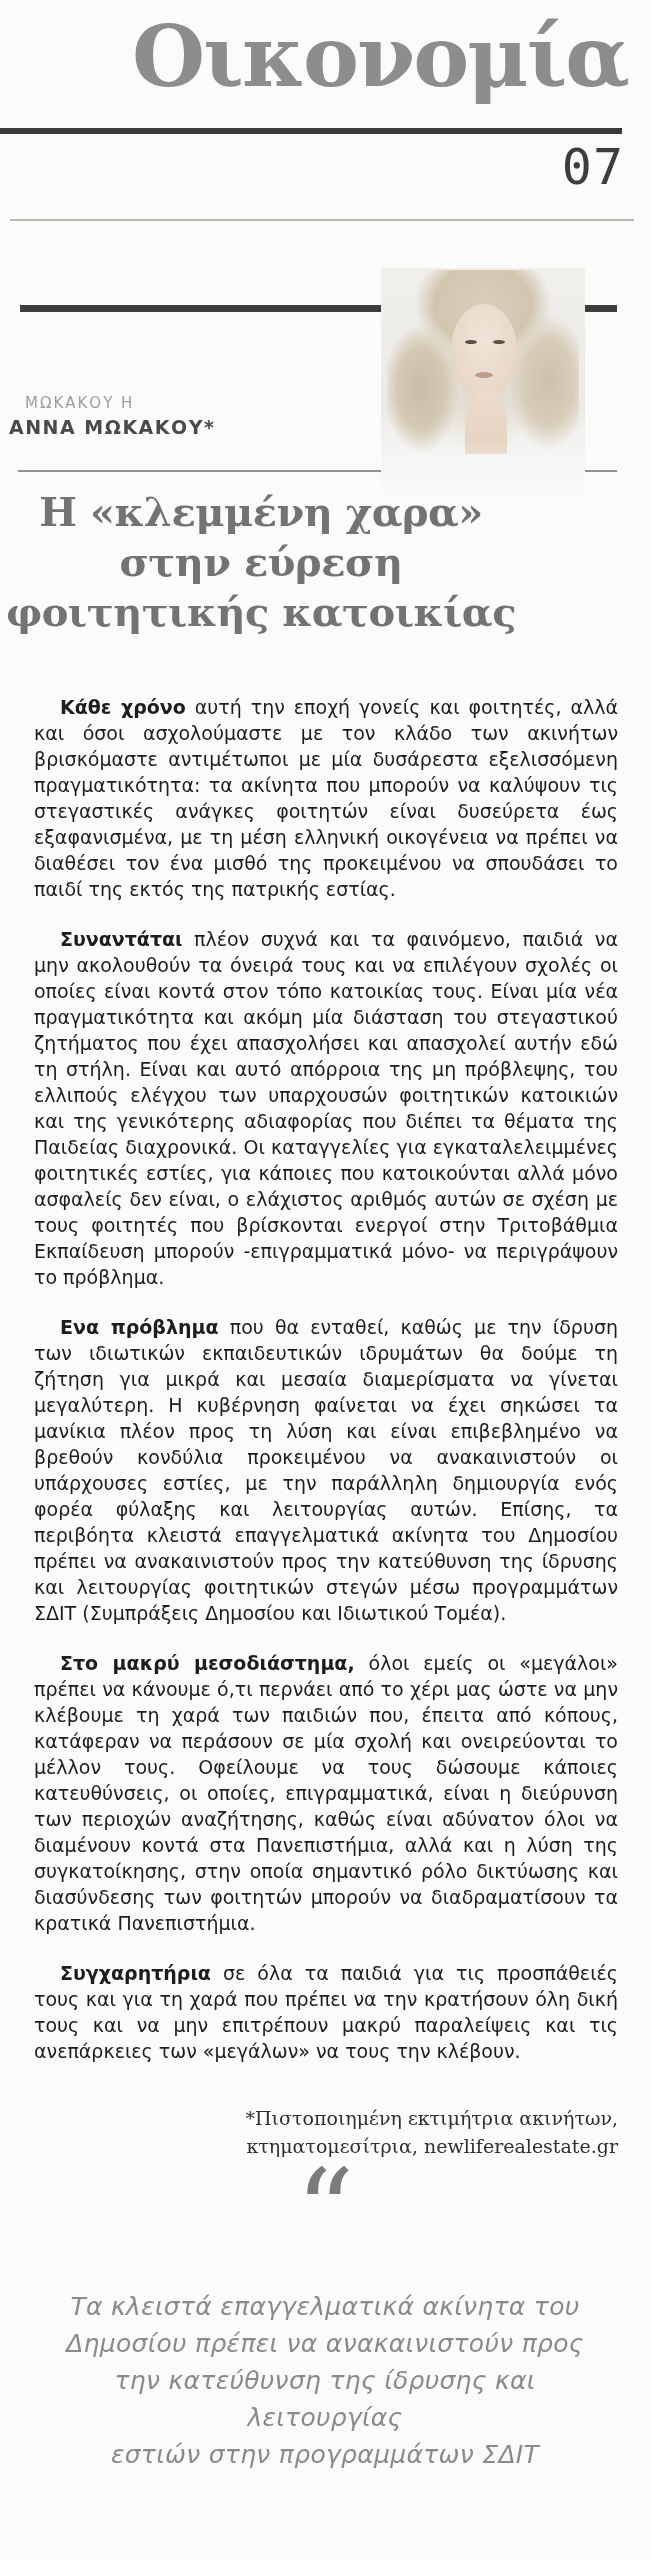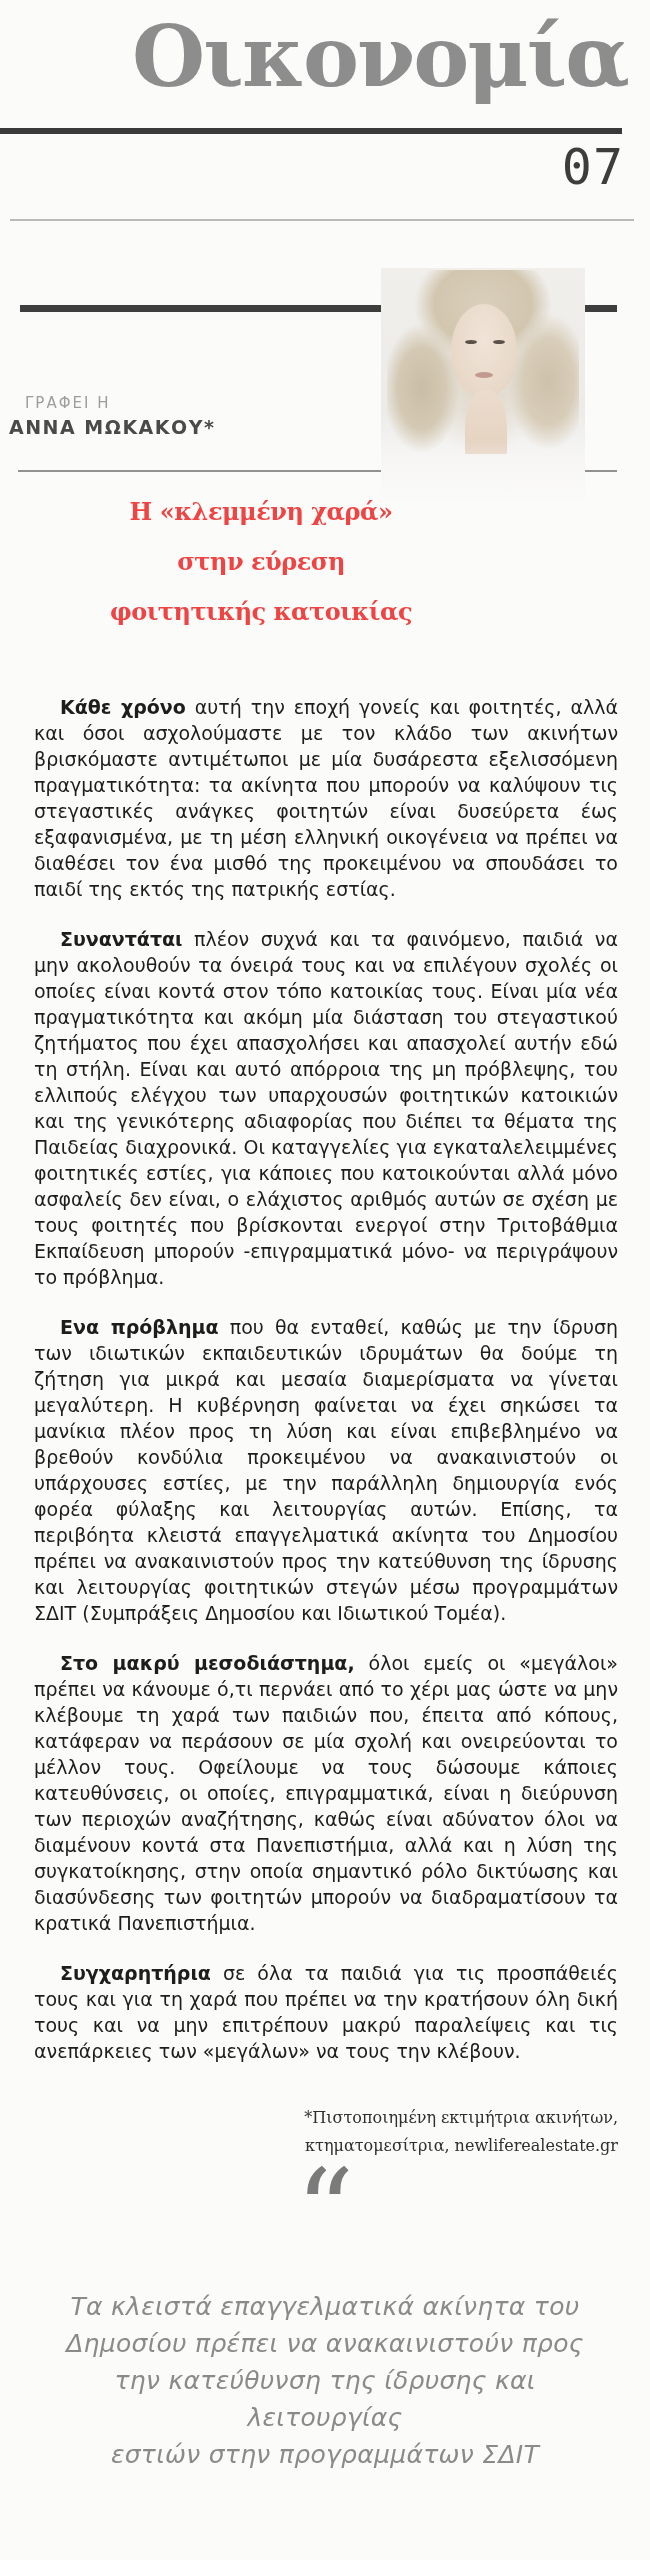--- a/index.html
+++ b/index.html
@@ -71,41 +71,41 @@
     font-size:19px;font-weight:bold;color:#4a4a4a;letter-spacing:1.5px;
   }
   .rule-thin-byline{top:470px;left:18px;width:599px;height:2px;background:#929090;z-index:1;}
 
   
   .article-title{
     top:487px;left:0;width:522px;
     text-align:center;
     font-family:"DejaVu Serif", serif;
     font-weight:600;
-    font-size:24px;line-height:50px;
+    font-size:40px;line-height:50px;
     letter-spacing:-0.5px;
-    color:#ef4444;
+    color:#737373;
   }
 
   
   .article-body{
     top:694px;left:34px;width:584px;
     font-size:19px;line-height:26px;
     text-align:justify;
     color:#1d1d1d;
   }
   .article-body p{margin:0 0 24px 0;text-indent:26px;}
   .article-body p strong{font-weight:bold;}
 
   
   .footnote{
     top:2104px;right:32px;width:450px;
     text-align:right;
     font-family:"DejaVu Serif", serif;
-    font-size:16px;line-height:28px;
+    font-size:19px;line-height:28px;
     color:#2f2f2f;
   }
 
   
   .quote-mark{
     top:2156px;left:0;width:650px;
     text-align:center;
     font-family:"DejaVu Serif", serif;
     font-size:115px;line-height:110px;
     color:#7b7b7b;
@@ -130,21 +130,21 @@
 <div class="abs byline-bar"></div>
 <div class="abs portrait">
   <div class="hair"></div>
   <div class="face"></div>
   <div class="eye-left"></div>
   <div class="eye-right"></div>
   <div class="lips"></div>
   <div class="hand"></div>
   <div class="shirt"></div>
 </div>
-<div class="abs byline-label">ΓΡΑΦΕΙ Η</div>
+<div class="abs byline-label">ΜΩΚΑΚΟΥ Η</div>
 <div class="abs byline-author">ΑΝΝΑ ΜΩΚΑΚΟΥ*</div>
 <div class="abs rule-thin-byline"></div>
 
 <h1 class="abs article-title" style="margin:0;">
   <div>Η «κλεμμένη χαρά»</div>
   <div>στην εύρεση</div>
   <div>φοιτητικής κατοικίας</div>
 </h1>
 
 <div class="abs article-body">

